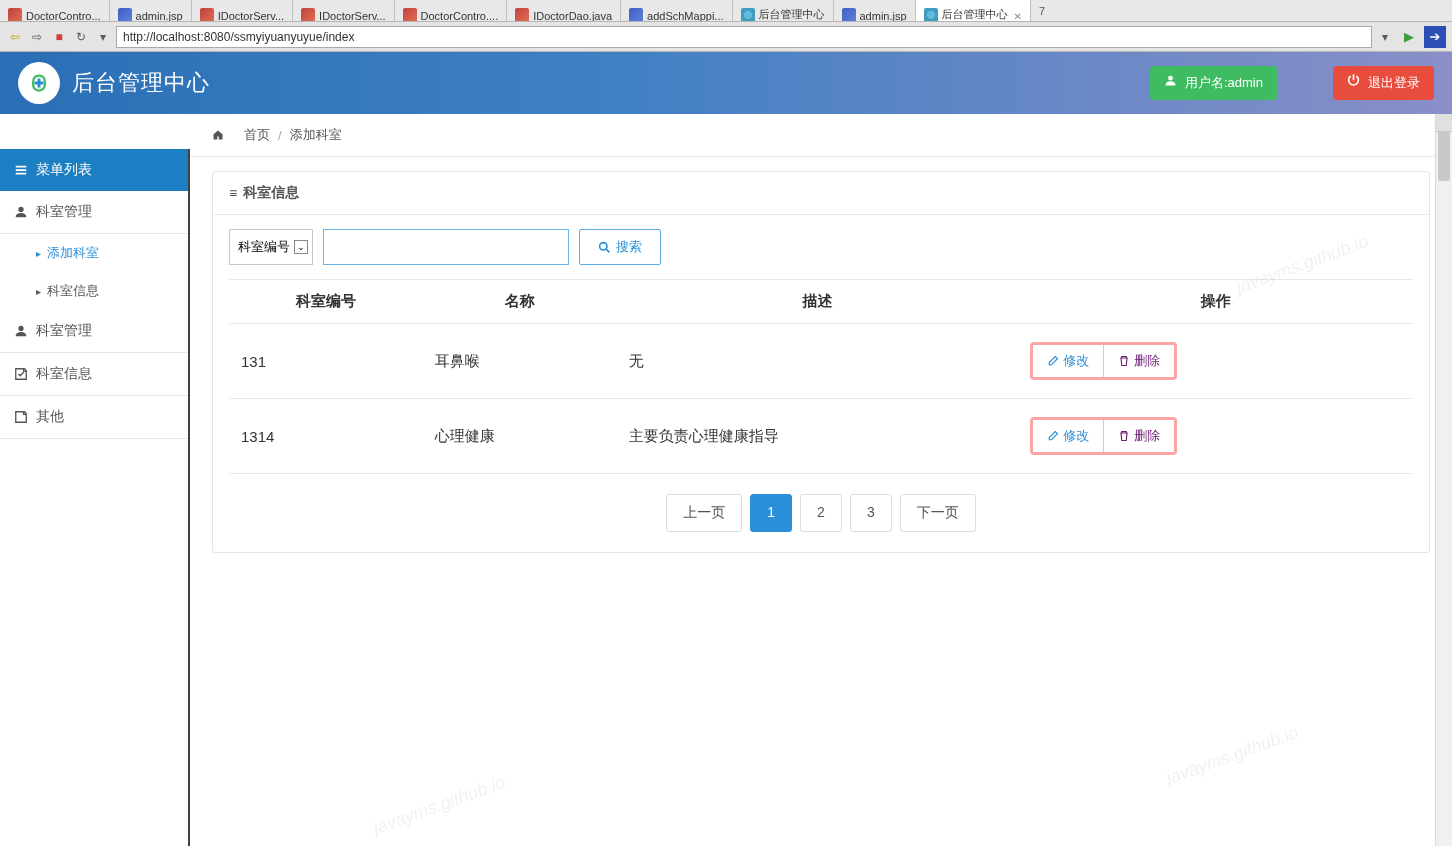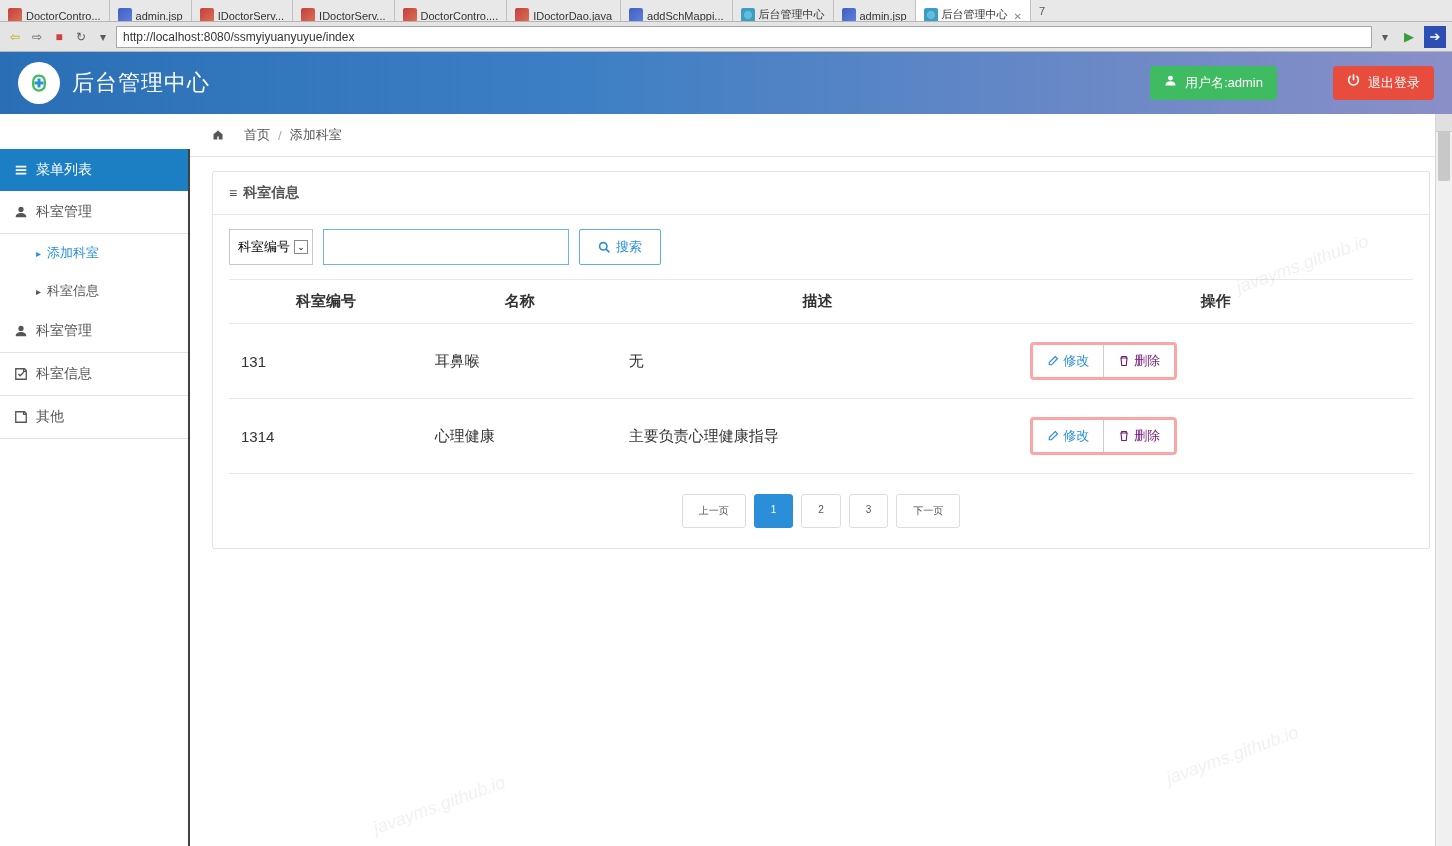--- a/index.html
+++ b/index.html
@@ -76,21 +76,21 @@
 table { width: 100%; border-collapse: collapse; }
 th { padding: 12px; text-align: center; font-size: 15px; color: #333; font-weight: bold; border-top: 1px solid #e8e8e8; border-bottom: 1px solid #e8e8e8; }
 td { padding: 18px 12px; text-align: left; font-size: 15px; color: #333; border-bottom: 1px solid #e8e8e8; }
 .action-btns { display: inline-flex; border: 3px solid #fca5a5; border-radius: 4px; overflow: hidden; }
 .act-btn { padding: 7px 14px; font-size: 13px; background: #fff; cursor: pointer; display: inline-flex; align-items: center; gap: 4px; }
 .act-btn.edit { color: #2a8fd8; border-right: 1px solid #ccc; }
 .act-btn.del { color: #701a75; }
 .act-btn svg { width: 12px; height: 12px; fill: currentColor; }
 
 .pagination { display: flex; justify-content: center; gap: 8px; margin-top: 20px; }
-.pg-btn { border: 1px solid #ddd; background: #fff; padding: 9px 16px; font-size: 10px; color: #555; cursor: pointer; border-radius: 3px; }
+.pg-btn { border: 1px solid #ddd; background: #fff; padding: 9px 16px; font-size: 14px; color: #555; cursor: pointer; border-radius: 3px; }
 .pg-btn.active { background: #2a8fd8; color: #fff; border-color: #2a8fd8; }
 
 .watermark { position: absolute; color: rgba(120,140,160,0.12); font-size: 18px; transform: rotate(-20deg); pointer-events: none; font-style: italic; }
 </style>
 </head>
 <body>
 
 <div class="ide-tabs" id="ide-tabs">
     <div class="ide-tab">
       <span class="ide-icon ide-icon-java"></span>

